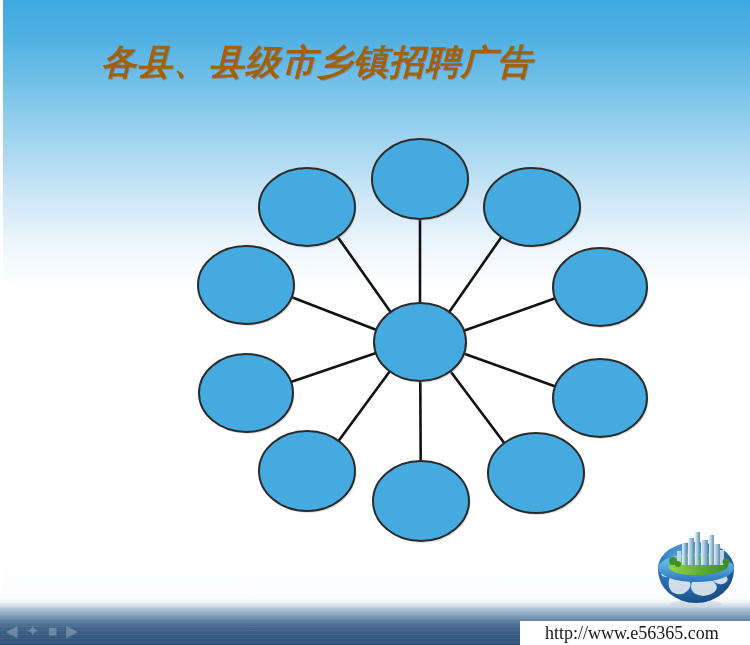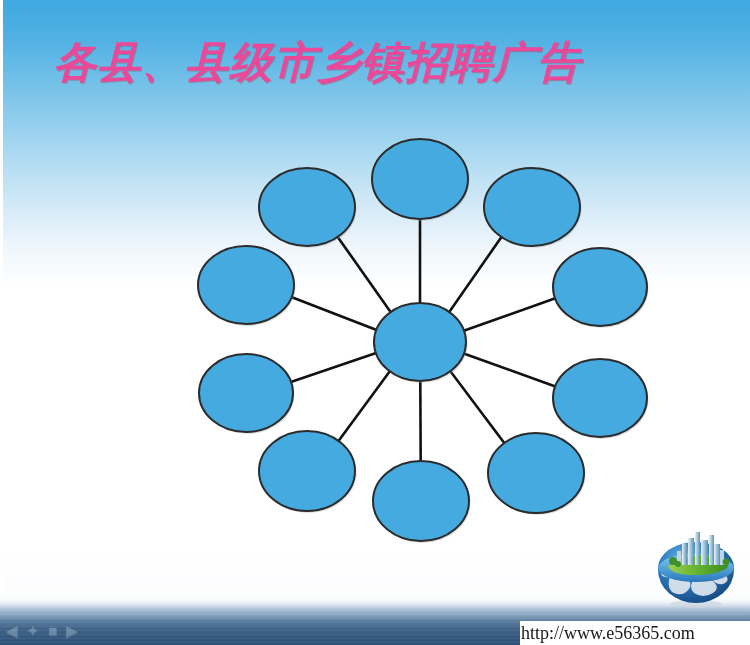--- a/index.html
+++ b/index.html
@@ -100,25 +100,25 @@
   }
 
   
   .title {
     position: absolute;
     left: 0px;
     top: 40px;
     width: 634px;
     text-align: center;
     font-family: "DejaVu Sans", "Liberation Sans", sans-serif;
-    font-size: 43px;
+    font-size: 35px;
     line-height: 44px;
     font-weight: bold;
     font-style: italic;
-    color: #ec4899;
+    color: #a16207;
     letter-spacing: 1px;
     white-space: nowrap;
     text-shadow: 1px 1px 0 rgba(180,0,0,0.25);
   }
 
   
   .diagram {
     position: absolute;
     left: 180px;
     top: 130px;
@@ -151,21 +151,21 @@
     height: 24px;
     background: #ffffff;
     display: flex;
     align-items: center;
   }
   .url-text {
     font-family: "Liberation Serif", "DejaVu Serif", serif;
     font-size: 18px;
     line-height: 20px;
     color: #181818;
-    padding-left: 1px;
+    padding-left: 25px;
     white-space: nowrap;
   }
 </style>
 </head>
 <body>
 
 <div id="slide">
 
   <div class="bg-sky"></div>
   <div class="bg-sea"></div>

